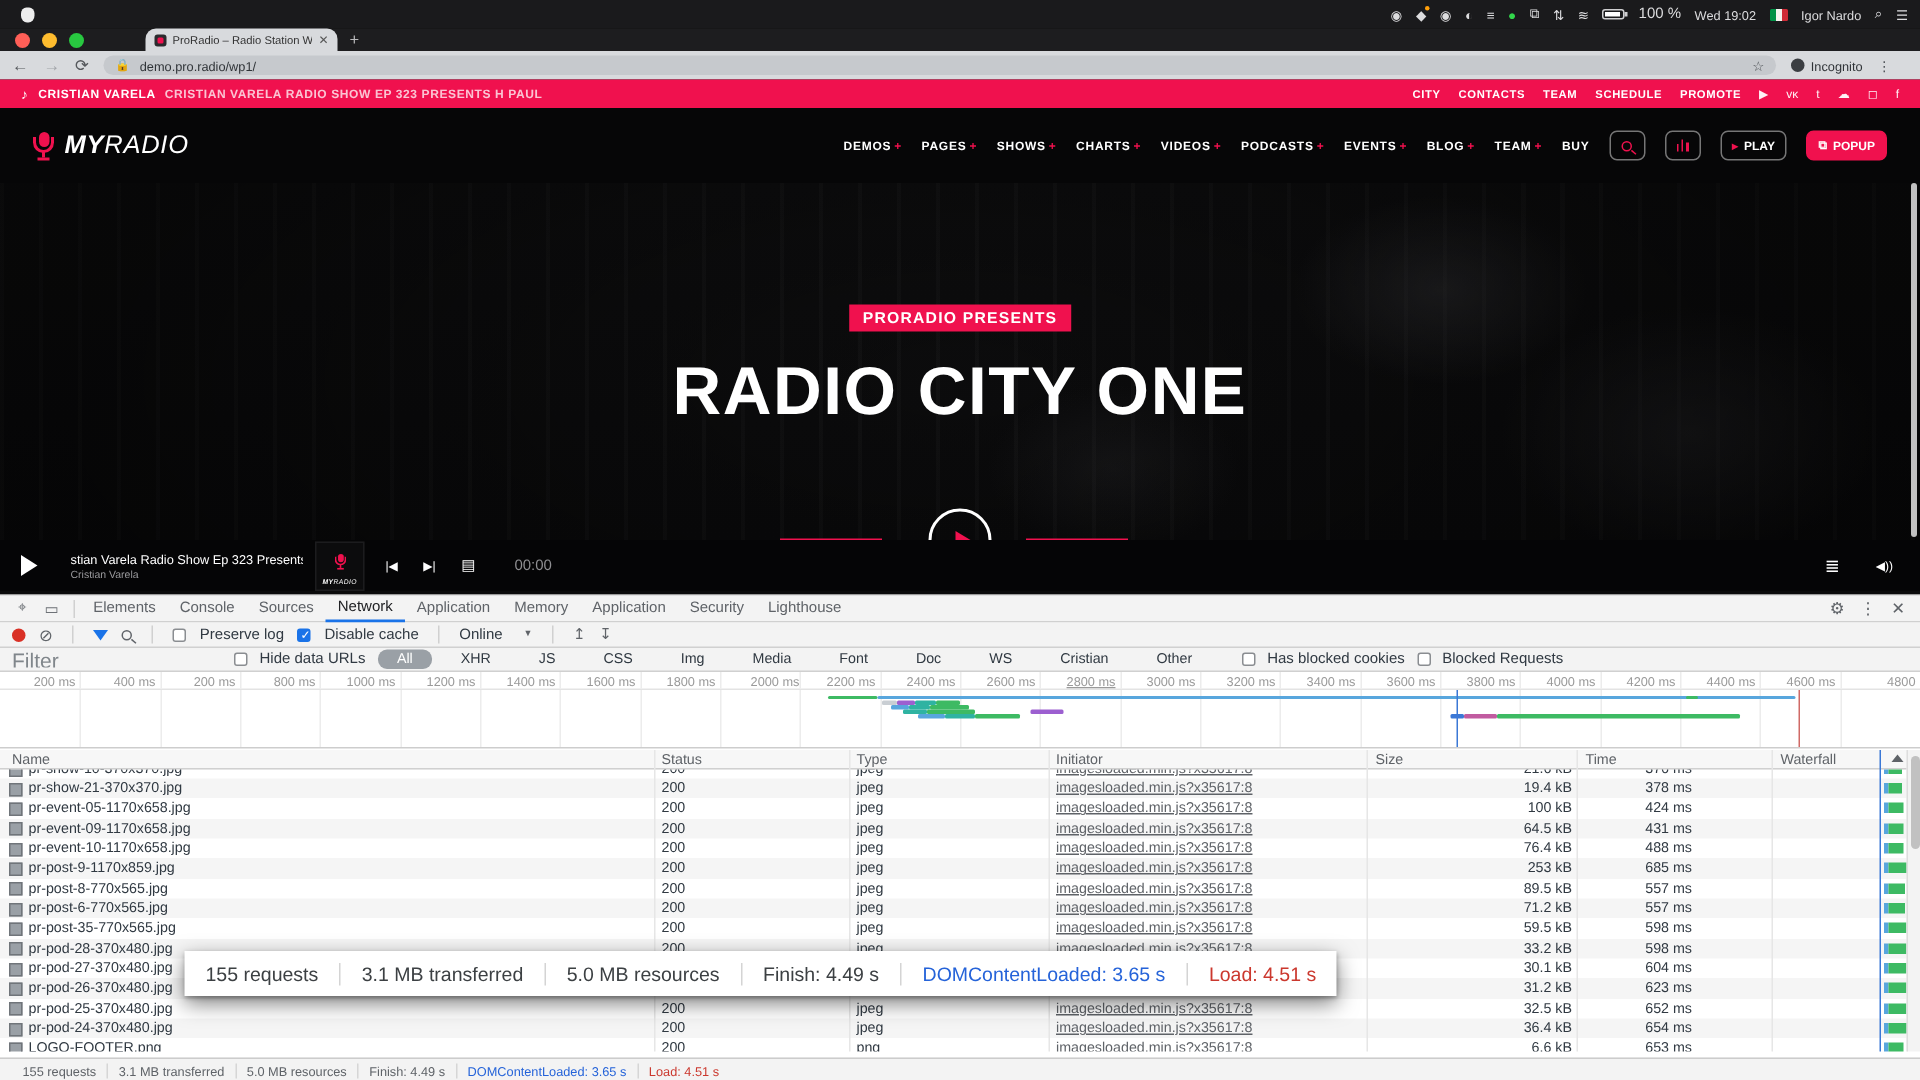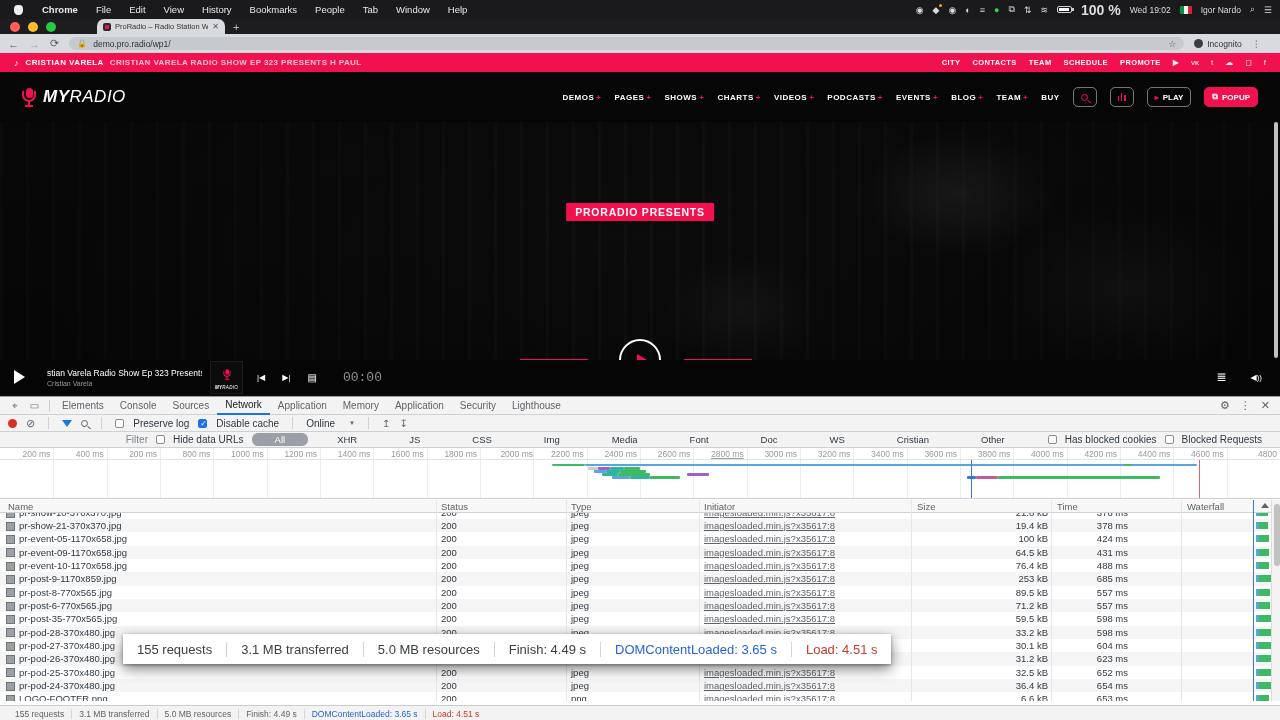--- a/index.html
+++ b/index.html
@@ -102,21 +102,21 @@
   .pl-play { width:0; height:0; border-left:11px solid #fff; border-top:7px solid transparent;
     border-bottom:7px solid transparent; margin:0 22px 0 14px; }
   .pl-meta { width:155px; }
   .pl-title { font-size:8.5px; white-space:nowrap; overflow:hidden; }
   .pl-artist { font-size:7px; color:#9a9a9d; margin-top:2px; }
   .pl-thumb { width:33px; height:33px; background:#0c0c0d; border:1px solid #1c1c1e; margin-left:8px;
     display:flex; flex-direction:column; align-items:center; justify-content:center; gap:1px; }
   .pl-thumb .mic-sm { transform:scale(.55); }
   .pl-thumb .t-txt { font-size:4.5px; font-style:italic; color:#fff; letter-spacing:.3px; }
   .pl-ctl { display:flex; align-items:center; gap:17px; margin-left:14px; font-size:10px; color:#fff; }
-  .pl-time { font-size:13px; color:#8f8f92; margin-left:26px;font-family:Liberation Mono, monospace; }
+  .pl-time { font-size:10px; color:#8f8f92; margin-left:26px; }
   .pl-right { margin-left:auto; display:flex; align-items:center; gap:24px; padding-right:18px; font-size:12px; }
 
   
   .devtools { position:absolute; left:0; top:396px; width:1280px; height:324px; background:#fff;
     border-top:1px solid #9a9a9a; font-size:10px; color:#303942; }
   .dt-tabs { position:absolute; left:0; top:0; width:1280px; height:18px; background:#f3f3f3;
     border-bottom:1px solid #d0d0d0; display:flex; align-items:center; padding-left:6px; }
   .dt-ticon { color:#6e7277; font-size:10px; padding:0 6px; }
   .dt-sep { width:1px; height:12px; background:#d0d0d0; margin:0 4px; }
   .dt-tab { padding:0 8px; height:18px; display:flex; align-items:center; color:#5f6368; font-size:10px; }
@@ -131,24 +131,24 @@
   .s-mag::after { content:""; position:absolute; left:5px; top:6px; width:4px; height:1.4px; background:#5f6368; transform:rotate(40deg); }
   .chk { width:9px; height:9px; border:1px solid #8a8d91; border-radius:2px; background:#fff; }
   .chk.on { background:#1a73e8; border-color:#1a73e8; position:relative; }
   .chk.on::after { content:"✓"; position:absolute; left:1px; top:-1px; color:#fff; font-size:8px; }
   .lbl { color:#303942; }
   .dd { color:#303942; display:flex; gap:14px; align-items:center; }
   .dd .car { font-size:6px; color:#5f6368; }
   .arr { color:#5f6368; font-size:10px; }
   .dt-filterrow { position:absolute; left:0; top:35px; width:1280px; height:16px; background:#f3f3f3;
     border-bottom:1px solid #d0d0d0; display:flex; align-items:center; gap:8px; padding:0 8px; }
-  .f-input { width:140px; height:11px; border:none; background:transparent; font-size:10px; color:#333;
-    font-family:"Liberation Sans",sans-serif;text-align:right; }
+  .f-input { width:140px; height:11px; border:none; background:transparent; font-size:14px; color:#333;
+    font-family:"Liberation Sans",sans-serif; }
   .f-input::placeholder { color:#80868b; }
-  .pill { padding:1px 23px; border-radius:6px; color:#303942; font-size:9.5px; }
+  .pill { padding:1px 13px; border-radius:6px; color:#303942; font-size:9.5px; }
   .pill.on { background:#9aa0a6; color:#fff; }
   .dt-ruler { position:absolute; left:0; top:51px; width:1280px; height:12px; background:#fff;
     border-bottom:1px solid #e3e3e3; overflow:hidden; }
   .r-lab { position:absolute; top:1px; font-size:8.5px; color:#9a9a9a; transform:translateX(-100%); padding-right:3px; }
   .gridv { position:absolute; top:0; width:1px; background:#ececec; }
   .dt-overview { position:absolute; left:0; top:63px; width:1280px; height:39px; background:#fff;
     border-bottom:1px solid #cdcdcd; overflow:hidden; }
   .seg { position:absolute; border-radius:1px; }
   .vline { position:absolute; top:0; bottom:0; width:1px; }
   
@@ -194,44 +194,32 @@
   .mic .stem { position:absolute; left:6px; bottom:2px; width:2px; height:4px; background:#f0114e; }
   .mic .base { position:absolute; left:3px; bottom:0; width:8px; height:2px; background:#f0114e; }
 </style>
 </head>
 <body>
 
 <div id="root">
 
   <div class="menubar">
     <span class="apple"></span>
-    <span id="mb-items" style="display:flex;">
-        <span class="mb-item bold">Chrome</span>
-        <span class="mb-item">File</span>
-        <span class="mb-item">Edit</span>
-        <span class="mb-item">View</span>
-        <span class="mb-item">History</span>
-        <span class="mb-item">Bookmarks</span>
-        <span class="mb-item">People</span>
-        <span class="mb-item">Tab</span>
-        <span class="mb-item">Window</span>
-        <span class="mb-item">Help</span>
-      </span>
     <span class="mb-right" id="mb-right">
         <span class="mb-ico">◉</span>
         <span class="mb-ico">◆<span class="dot-orange"></span></span>
         <span class="mb-ico">◉</span>
         <span class="mb-ico">◐</span>
         <span class="mb-ico">≡</span>
         <span class="mb-ico mb-green">●</span>
         <span class="mb-ico">⧉</span>
         <span class="mb-ico">⇅</span>
         <span class="mb-ico">≋</span>
       <span class="battery"></span>
-      <span style="font-size:14px;font-weight:bold;">100 %</span>
+      <span style="font-size:10px;">100 %</span>
       <span style="font-size:8.5px;">Wed 19:02</span>
       <span class="flag">
           <i></i>
           <i></i>
           <i></i>
         </span>
       <span style="font-size:8.5px;">Igor Nardo</span>
       <span class="mb-ico">⌕</span>
       <span class="mb-ico">☰</span>
     </span>
@@ -324,20 +312,21 @@
         <span class="hbtn popup">
           <span>⧉</span>
           <span>POPUP</span>
         </span>
       </div>
   </div>
 
   <div class="hero">
     <div class="hero-shade"></div>
     <div class="hero-badge">PRORADIO PRESENTS</div>
+    <div class="hero-title">RADIO CITY ONE</div>
     <div class="hero-line hl-l"></div>
     <div class="hero-play">
         <span class="tri"></span>
       </div>
     <div class="hero-line hl-r"></div>
     <div class="page-scroll"></div>
   </div>
 
   <div class="player">
     <span class="pl-play"></span>

